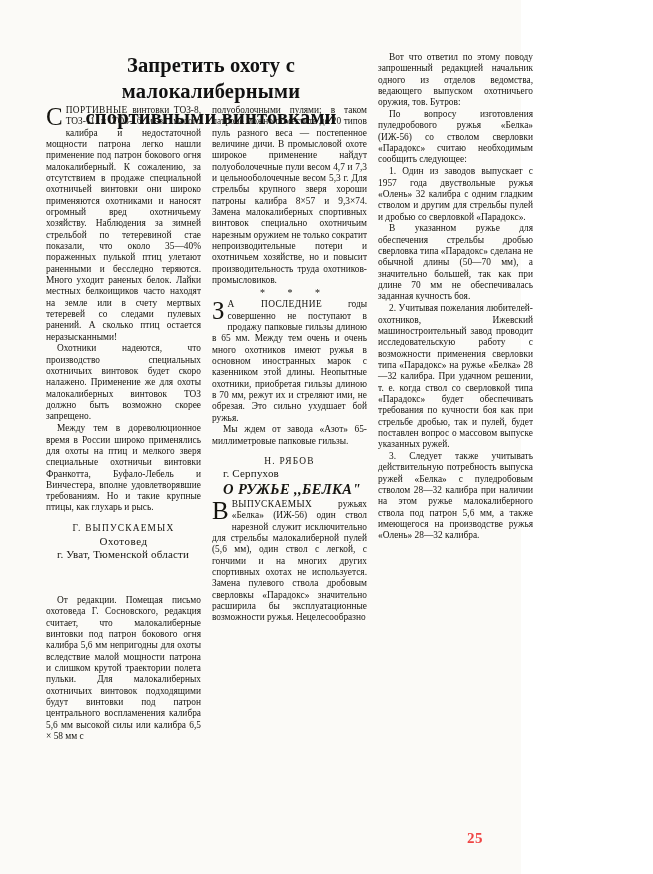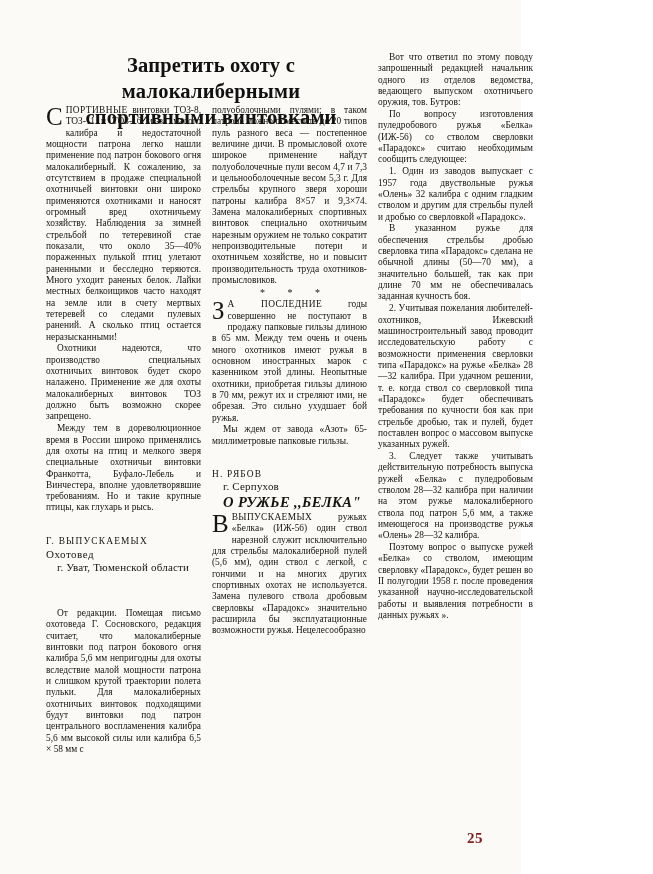--- a/index.html
+++ b/index.html
@@ -65,23 +65,23 @@
     margin-right: 1px;
     font-family: "Liberation Serif", serif;
   }
   .smallcaps {
     font-variant: small-caps;
     letter-spacing: 0.4px;
   }
   .lead-first { text-indent: 0 !important; }
 
   .sig {
-    text-align: left;
+    text-align: center;
     font-size: 9.4px;
-    margin-top: 22px;
+    margin-top: 9px;
     letter-spacing: 0.3px;
   }
   .sig .name { font-weight: normal; letter-spacing: 1.2px; }
   .sig .role { display:block; font-size: 11px; margin-top: 1px; letter-spacing:0.5px;}
   .place {
     font-size: 11px;
     margin-top: 10px;
     text-indent: 0;
     letter-spacing: 0.2px;
   }
@@ -105,21 +105,21 @@
     text-align: left;
   }
   .pageno {
     position: absolute;
     right: 38px;
     bottom: 27px;
     font-family: "Liberation Serif", serif;
     font-weight: bold;
     font-size: 15px;
     letter-spacing: 0.5px;
-    color: #7f1d1d;
+    color: #ef4444;
   }
 </style>
 </head>
 <body>
 
 <div class="page">
 
   <div class="headline">
     <span>Запретить охоту с малокалиберными</span>
     <span class="l2">спортивными винтовками</span>
@@ -158,17 +158,16 @@
     <p class="lead-first"><span class="dropcap">В</span><span class="smallcaps">ВЫПУСКАЕМЫХ</span> <span>ружьях «Белка» (ИЖ-56) один ствол нарезной служит исключительно для стрельбы малокалиберной пулей (5,6 мм), один ствол с легкой, с гончими и на многих других спортивных охотах не используется. Замена пулевого ствола дробовым сверловкы «Парадокс» значительно расширила бы эксплуатационные возможности ружья. Нецелесообразно</span></p>
   </div>
 
   <div class="col" id="col3" style="top:52px">
     <p>Вот что ответил по этому поводу запрошенный редакцией начальник одного из отделов ведомства, ведающего выпуском охотничьего оружия, тов. Бутров:</p>
     <p>По вопросу изготовления пуледробового ружья «Белка» (ИЖ-56) со стволом сверловки «Парадокс» считаю необходимым сообщить следующее:</p>
     <p>1. Один из заводов выпускает с 1957 года двуствольные ружья «Олень» 32 калибра с одним гладким стволом и другим для стрельбы пулей и дробью со сверловкой «Парадокс».</p>
     <p>В указанном ружье для обеспечения стрельбы дробью сверловка типа «Парадокс» сделана не обычной длины (50—70 мм), а значительно большей, так как при длине 70 мм не обеспечивалась заданная кучность боя.</p>
     <p>2. Учитывая пожелания любителей-охотников, Ижевский машиностроительный завод проводит исследовательскую работу с возможности применения сверловки типа «Парадокс» на ружье «Белка» 28—32 калибра. При удачном решении, т. е. когда ствол со сверловкой типа «Парадокс» будет обеспечивать требования по кучности боя как при стрельбе дробью, так и пулей, будет поставлен вопрос о массовом выпуске указанных ружей.</p>
     <p>3. Следует также учитывать действительную потребность выпуска ружей «Белка» с пуледробовым стволом 28—32 калибра при наличии на этом ружье малокалиберного ствола под патрон 5,6 мм, а также имеющегося на производстве ружья «Олень» 28—32 калибра.</p>
-    <p>Поэтому вопрос о выпуске ружей «Белка» со стволом, имеющим сверловку «Парадокс», будет решен во II полугодии 1958 г. после проведения указанной научно-исследовательской работы и выявления потребности в данных ружьях ».</p>
   </div>
 
   <div class="pageno">25</div>
 </div>
 
 </body></html>

